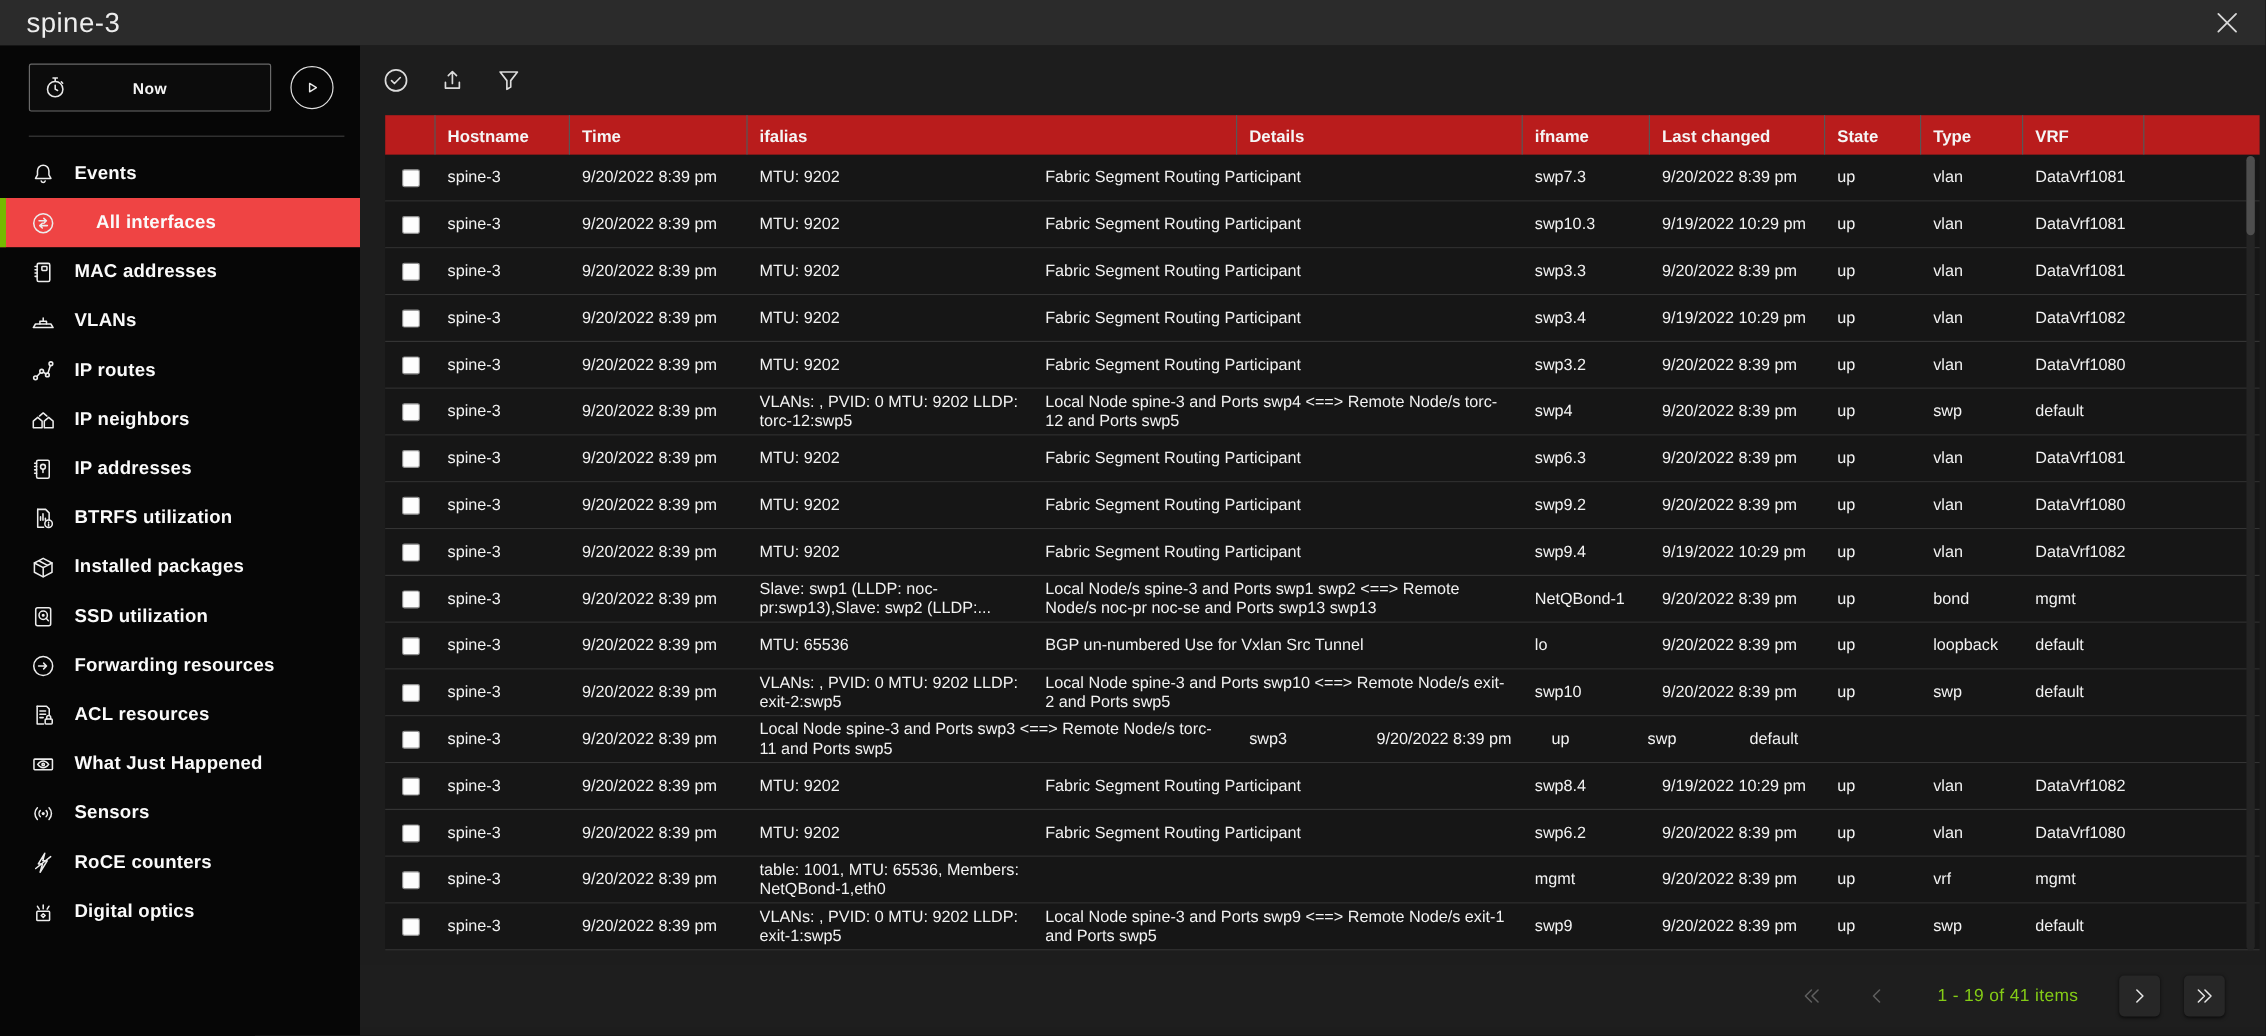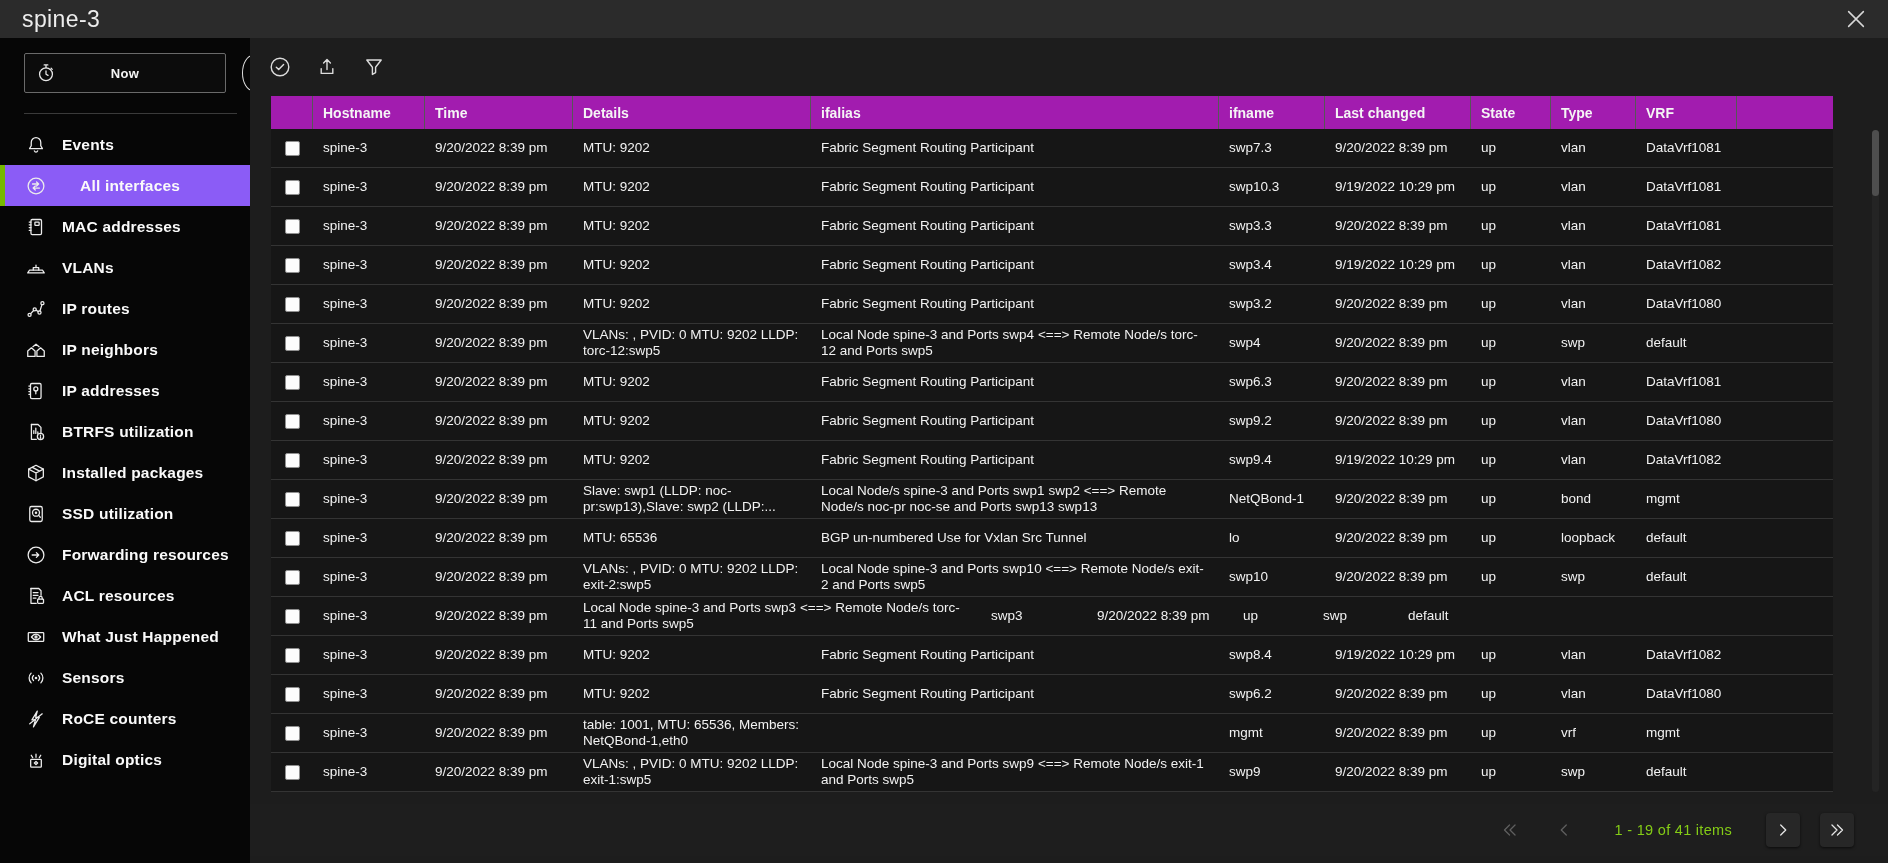--- a/index.html
+++ b/index.html
@@ -16,44 +16,44 @@
   
   .titlebar{height:38px;background:#2b2b2b;display:flex;align-items:center;padding:0 14px 0 22px;}
   .title{font-size:23px;font-weight:500;color:#ededed;letter-spacing:.4px;}
   .close-btn{margin-left:auto;background:none;border:none;cursor:pointer;color:#d8d8d8;
     width:36px;height:36px;display:flex;align-items:center;justify-content:center;padding:0;}
 
   
   .app{display:flex;height:825px;}
 
   
-  .sidebar{width:250px;background:#060606;flex:0 0 auto;padding-top:15px;}
+  .sidebar{width:300px;background:#060606;flex:0 0 auto;padding-top:15px;}
   .time-row{display:flex;align-items:center;padding:0 14px 0 24px;}
   .now-btn{position:relative;flex:0 0 202px;height:40px;background:#0c0c0c;border:1px solid #6a6a6a;
     border-radius:2px;color:#f5f5f5;cursor:pointer;display:flex;align-items:center;justify-content:center;}
   .now-btn .stopwatch{position:absolute;left:10px;top:8px;color:#e8e8e8;}
   .now-label{font-size:13px;font-weight:bold;letter-spacing:.4px;}
   .play-btn{margin-left:16px;width:36px;height:36px;border-radius:50%;border:1.6px solid #e0e0e0;
     background:none;color:#e8e8e8;cursor:pointer;display:flex;align-items:center;justify-content:center;padding:0;}
   .divider{border-top:1px solid #3a3a3a;margin:20px 13px 10px 24px;}
   .nav{display:flex;flex-direction:column;}
   .nav-item{height:41px;display:flex;align-items:center;gap:14px;cursor:pointer;
     border-left:5px solid transparent;padding-left:19px;}
-  .nav-item.active{background:#8b5cf6;border-left-color:var(--accent,#76b900);gap:32px;}
+  .nav-item.active{background:#ef4444;border-left-color:var(--accent,#76b900);gap:32px;}
   .nav-icon{width:24px;height:24px;display:flex;align-items:center;justify-content:center;color:#ececec;flex:0 0 auto;}
   .nav-label{font-size:15.5px;font-weight:bold;color:#fafafa;letter-spacing:.2px;white-space:nowrap;}
 
   
   .main{flex:1 1 auto;background:#1d1d1d;position:relative;}
   .toolbar{height:58px;display:flex;align-items:center;gap:15px;padding-left:14px;}
   .tool-btn{background:none;border:none;color:#dcdcdc;cursor:pointer;width:32px;height:32px;
     display:flex;align-items:center;justify-content:center;padding:0;}
 
   .table{margin-left:21px;width:1562px;}
-  .thead{display:flex;background:#a21caf;height:33px;}
+  .thead{display:flex;background:#b91c1c;height:33px;}
   .th{display:flex;align-items:center;padding:0 10px;font-size:14px;font-weight:bold;color:#f5f5f5;
     border-right:1px solid #575757;box-sizing:border-box;white-space:nowrap;overflow:hidden;cursor:pointer;}
   .th.nb{border-right:none;cursor:default;}
   .tbody{display:flex;flex-direction:column;}
   .tr{display:flex;height:39px;background:#161616;border-bottom:1px solid #343434;box-sizing:border-box;}
   .td{display:flex;align-items:center;padding:0 10px;font-size:13.5px;line-height:1.18;color:#f2f2f2;
     box-sizing:border-box;overflow:hidden;}
   .cell-text{display:block;max-height:34px;overflow:hidden;}
   .cb-cell{justify-content:center;padding:0;}
   .checkbox{width:15px;height:15px;background:#fdfdfd;border:1px solid #909090;border-radius:2px;
@@ -297,22 +297,22 @@
             <path d="M4.8 5h14.4l-5.6 7.2v5.4l-3.2 1.8v-7.2z"></path>
           </svg>
         </button>
       </div>
 
     <div class="table">
       <div class="thead">
           <div class="th w-check"></div>
           <div class="th w-host">Hostname</div>
           <div class="th w-time">Time</div>
+          <div class="th w-alias">ifalias</div>
           <div class="th w-det">Details</div>
-          <div class="th w-alias">ifalias</div>
           <div class="th w-ifname">ifname</div>
           <div class="th w-last">Last changed</div>
           <div class="th w-state">State</div>
           <div class="th w-type">Type</div>
           <div class="th w-vrf">VRF</div>
           <div class="th w-fill nb"></div>
         </div>
       <div class="tbody">
           <div class="tr">
             <div class="td w-check cb-cell">

